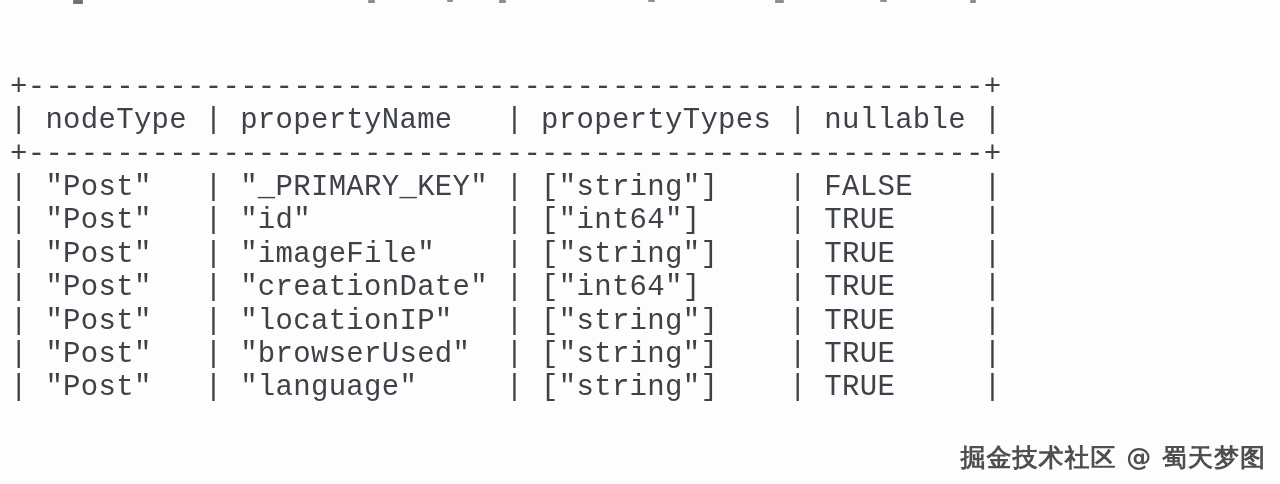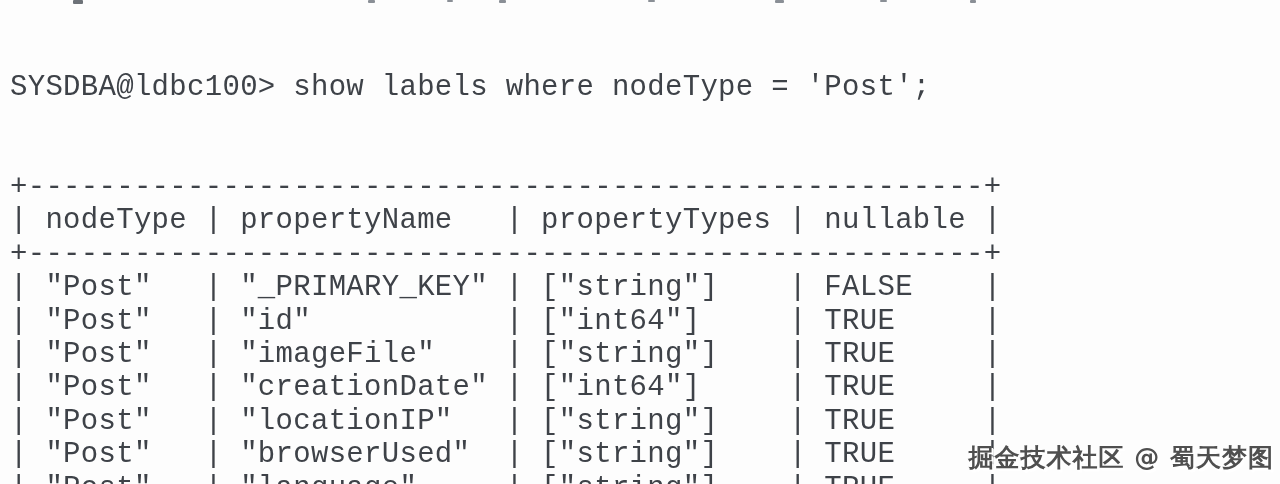--- a/index.html
+++ b/index.html
@@ -41,21 +41,21 @@
     letter-spacing: 0.3px;
     white-space: pre;
   }
   .line {
     white-space: pre;
     height: 33.4px;
   }
   .watermark {
     position: absolute;
     top: 441px;
-    right: 6px;
+    right: 14px;
     font-family: "DejaVu Sans", "Liberation Sans", sans-serif;
     font-size: 25px;
     font-weight: bold;
     color: #4f4f4f;
     letter-spacing: 1px;
     white-space: nowrap;
     text-shadow:
       1.5px 1.5px 0 #ffffff,
       2.5px 2.5px 1px rgba(255,255,255,0.9),
       -1px -1px 0 rgba(255,255,255,0.55);
@@ -71,19 +71,18 @@
     <i style="left:368px; width:7px;  height:3px;"></i>
     <i style="left:447px; width:6px;  height:2px;"></i>
     <i style="left:499px; width:7px;  height:3px;"></i>
     <i style="left:648px; width:7px;  height:2px;"></i>
     <i style="left:775px; width:9px;  height:3px;"></i>
     <i style="left:880px; width:7px;  height:2px;"></i>
     <i style="left:970px; width:6px;  height:3px;"></i>
   </div>
 
   <div class="term">
-    <div class="line"><span>SYSDBA@ldbc100&gt;</span> <span>show labels where nodeType = 'Post';</span></div>
     <div id="tableLines"><div class="line">+------------------------------------------------------+</div><div class="line">| nodeType | propertyName   | propertyTypes | nullable |</div><div class="line">+------------------------------------------------------+</div><div class="line">| "Post"   | "_PRIMARY_KEY" | ["string"]    | FALSE    |</div><div class="line">| "Post"   | "id"           | ["int64"]     | TRUE     |</div><div class="line">| "Post"   | "imageFile"    | ["string"]    | TRUE     |</div><div class="line">| "Post"   | "creationDate" | ["int64"]     | TRUE     |</div><div class="line">| "Post"   | "locationIP"   | ["string"]    | TRUE     |</div><div class="line">| "Post"   | "browserUsed"  | ["string"]    | TRUE     |</div><div class="line">| "Post"   | "language"     | ["string"]    | TRUE     |</div></div>
   </div>
 
   <div class="watermark">掘金技术社区 @ 蜀天梦图</div>
 
 </div>
 
 </body></html>

